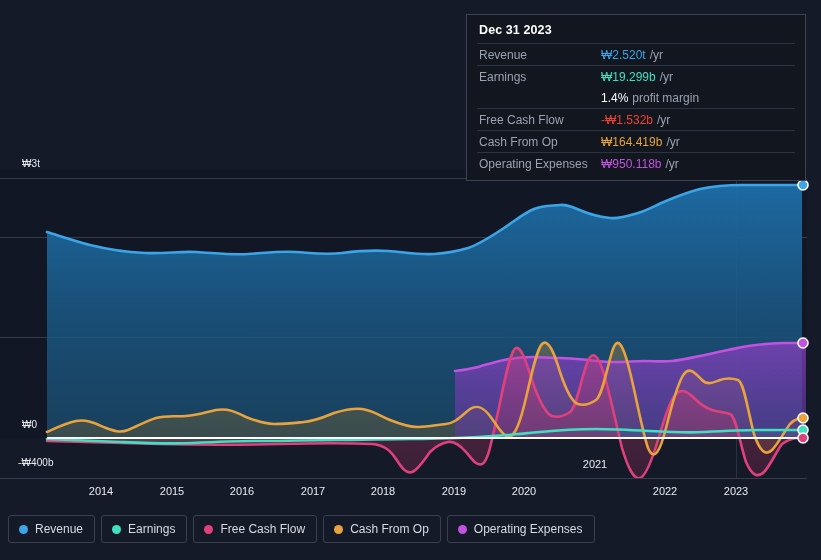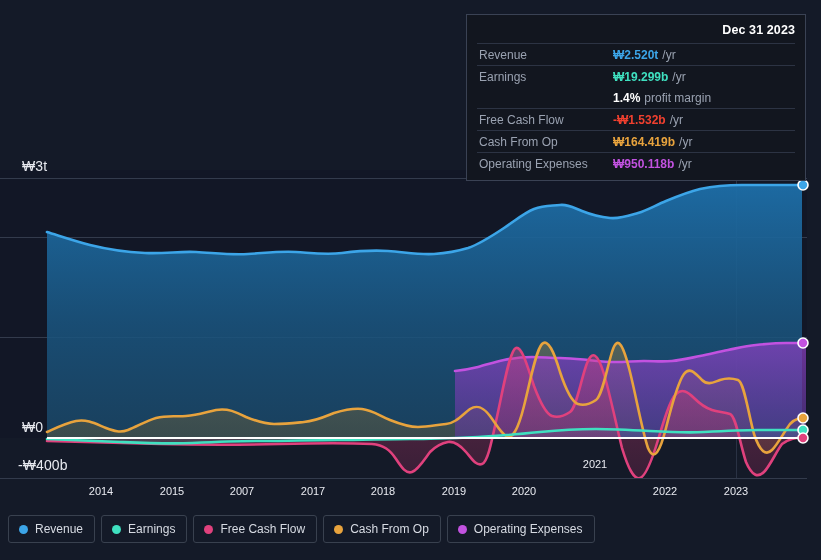--- a/index.html
+++ b/index.html
@@ -13,21 +13,21 @@
   #root{position:relative;width:821px;height:560px;}
 
   
   .chart-wrap{position:absolute;left:0;top:0;width:821px;height:505px;}
   .plot-svg{position:absolute;left:0;top:0;}
 
   
   .ylab{
     position:absolute;
     color:#e8eaf0;
-    font-size:14px;
+    font-size:10px;
     letter-spacing:.1px;
     white-space:nowrap;
     -webkit-font-smoothing:antialiased;
   }
 
   
   .xlab{
     position:absolute;
     color:#e8eaf0;
     font-size:11px;
@@ -45,38 +45,37 @@
     box-sizing:border-box;
     padding:7px 10px 6px 10px;
     color:#c9ced9;
   }
   .tt-title{
     color:#ffffff;
     font-size:12.5px;
     font-weight:bold;
     padding:1px 0 6px 2px;
     letter-spacing:.1px;
-    text-align:right;
   }
   .tt-row{
     display:flex;
     align-items:center;
     border-top:1px solid #2c3343;
     padding:3px 0 2px 2px;
     font-size:12px;
     line-height:16px;
   }
   .tt-row.noborder{border-top:none;}
   .tt-label{
     width:122px;
     color:#9aa2b1;
     flex:0 0 auto;
     font-size:12px;
   }
-  .tt-val{font-weight:bold;font-size:12px;margin-left:12px;}
+  .tt-val{font-weight:normal;font-size:12px;}
   .tt-unit{color:#9aa2b1;font-weight:normal;margin-left:4px;font-size:12px;}
 
   
   .legend{
     position:absolute;
     left:8px;top:515px;
     display:flex;
     gap:6px;
   }
   .lg-item{
@@ -244,21 +243,21 @@
         <circle cx="803" cy="438" r="5" fill="#e0417d" stroke="#ffffff" stroke-width="1.6"></circle>
       </g>
     </svg>
 
     <div class="ylab" style="left:22px;top:158px;">₩3t</div>
     <div class="ylab" style="left:22px;top:419px;">₩0</div>
     <div class="ylab" style="left:18px;top:457px;">-₩400b</div>
 
     <div class="xlab" style="left:101px;top:485px;">2014</div>
     <div class="xlab" style="left:172px;top:485px;">2015</div>
-    <div class="xlab" style="left:242px;top:485px;">2007</div>
+    <div class="xlab" style="left:242px;top:485px;">2016</div>
     <div class="xlab" style="left:313px;top:485px;">2017</div>
     <div class="xlab" style="left:383px;top:485px;">2018</div>
     <div class="xlab" style="left:454px;top:485px;">2019</div>
     <div class="xlab" style="left:524px;top:485px;">2020</div>
     <div class="xlab" style="left:595px;top:458px;">2021</div>
     <div class="xlab" style="left:665px;top:485px;">2022</div>
     <div class="xlab" style="left:736px;top:485px;">2023</div>
   </div>
 
   <div class="tooltip">

